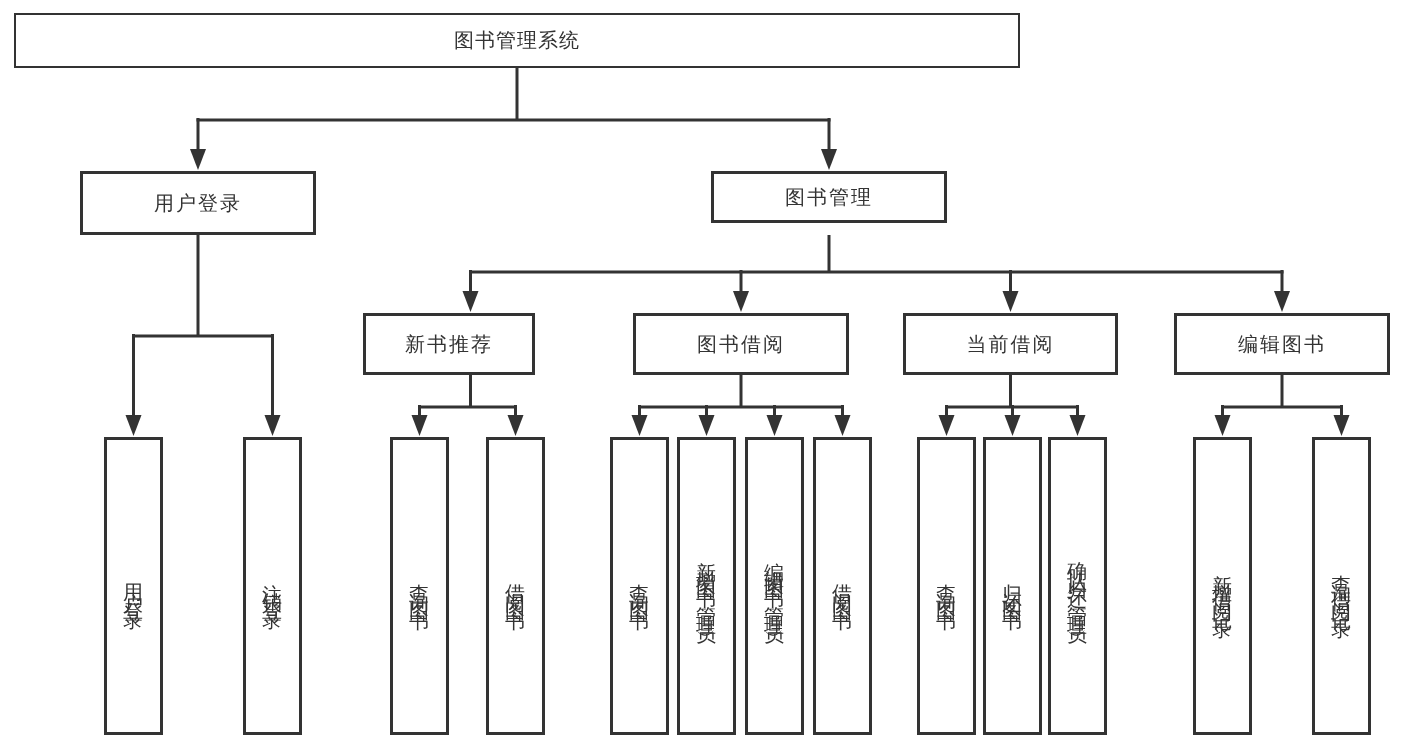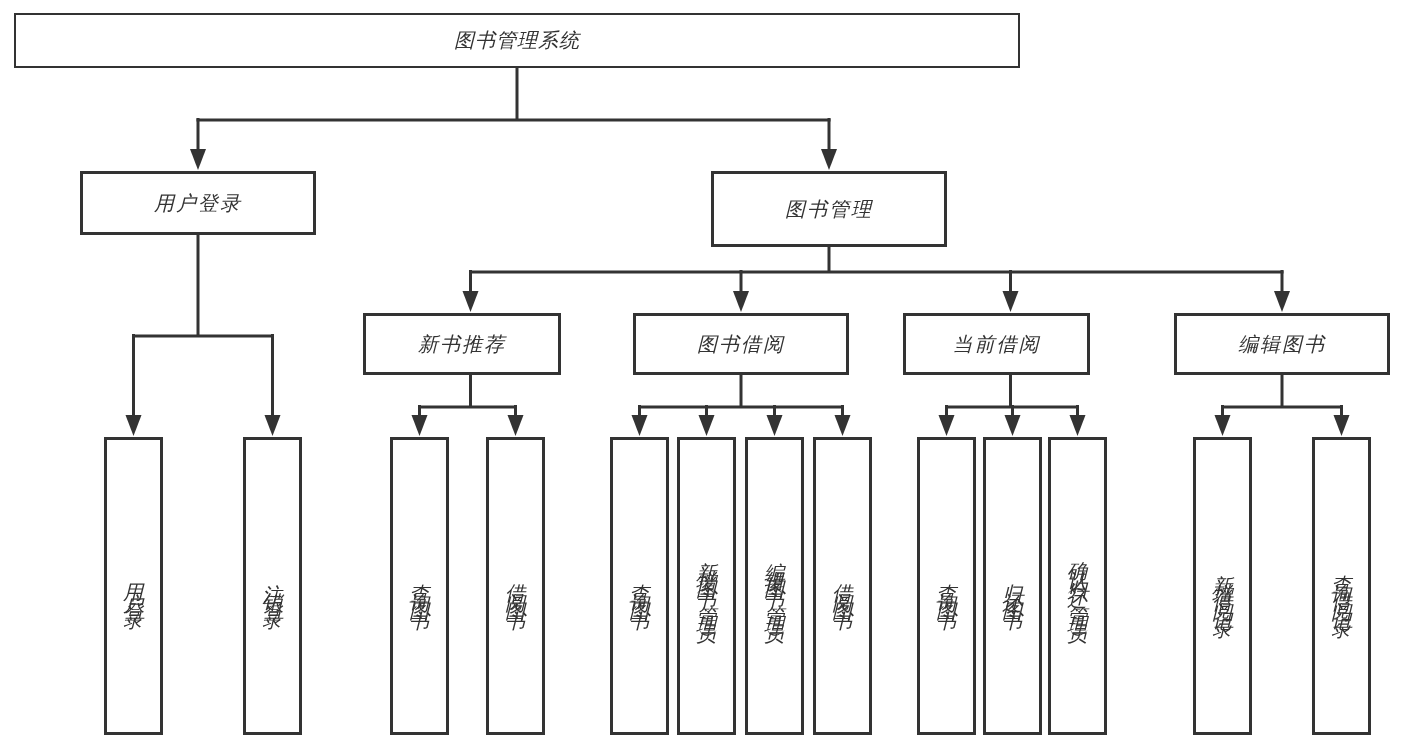--- a/index.html
+++ b/index.html
@@ -4,21 +4,20 @@
 <style>
   html, body { margin: 0; padding: 0; background: #ffffff; }
   #canvas {
     position: relative;
     width: 1405px;
     height: 747px;
     background: #ffffff;
     font-family: "Liberation Sans", sans-serif;
     color: #333333;
     overflow: hidden;
-    font-style: italic;
   }
   #wires { position: absolute; left: 0; top: 0; width: 1405px; height: 747px; }
   .node {
     position: absolute;
     box-sizing: border-box;
     background: #ffffff;
     border: 3px solid #333333;
     display: flex;
     align-items: center;
     justify-content: center;
@@ -113,31 +112,31 @@
     <polygon points="1333.5,415 1349.5,415 1341.5,436" stroke="none"></polygon>
   </svg>
 
   <div class="node root" style="left:14px; top:13px; width:1006px; height:55px;">
     <span>图书管理系统</span>
   </div>
 
   <div class="node" style="left:80px; top:171px; width:236px; height:64px;">
     <span>用户登录</span>
   </div>
-  <div class="node" style="left:711px; top:171px; width:236px; height:76px;">
+  <div class="node" style="left:711px; top:171px; width:236px; height:52px;">
     <span>图书管理</span>
   </div>
 
-  <div class="node" style="left:363px; top:313px; width:198px; height:62px;">
+  <div class="node" style="left:363px; top:313px; width:172px; height:62px;">
     <span>新书推荐</span>
   </div>
   <div class="node" style="left:633px; top:313px; width:216px; height:62px;">
     <span>图书借阅</span>
   </div>
-  <div class="node" style="left:903px; top:313px; width:187px; height:62px;">
+  <div class="node" style="left:903px; top:313px; width:215px; height:62px;">
     <span>当前借阅</span>
   </div>
   <div class="node" style="left:1174px; top:313px; width:216px; height:62px;">
     <span>编辑图书</span>
   </div>
 
   <div class="node vbox" style="left:104px; top:437px; width:59px; height:298px;">
     <span>用户登录</span>
   </div>
   <div class="node vbox" style="left:243px; top:437px; width:59px; height:298px;">

